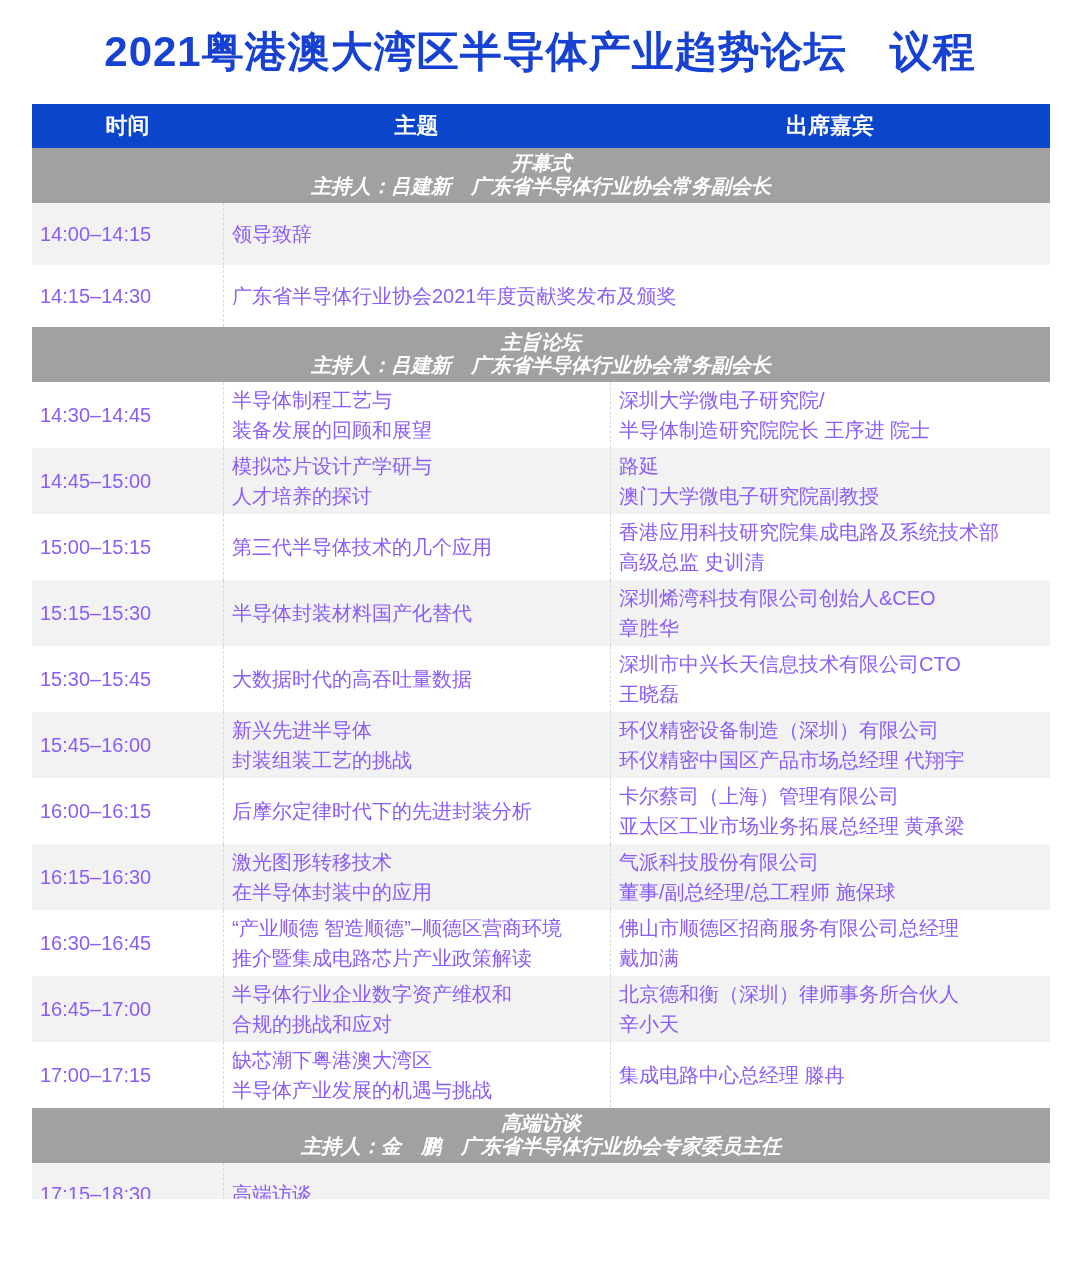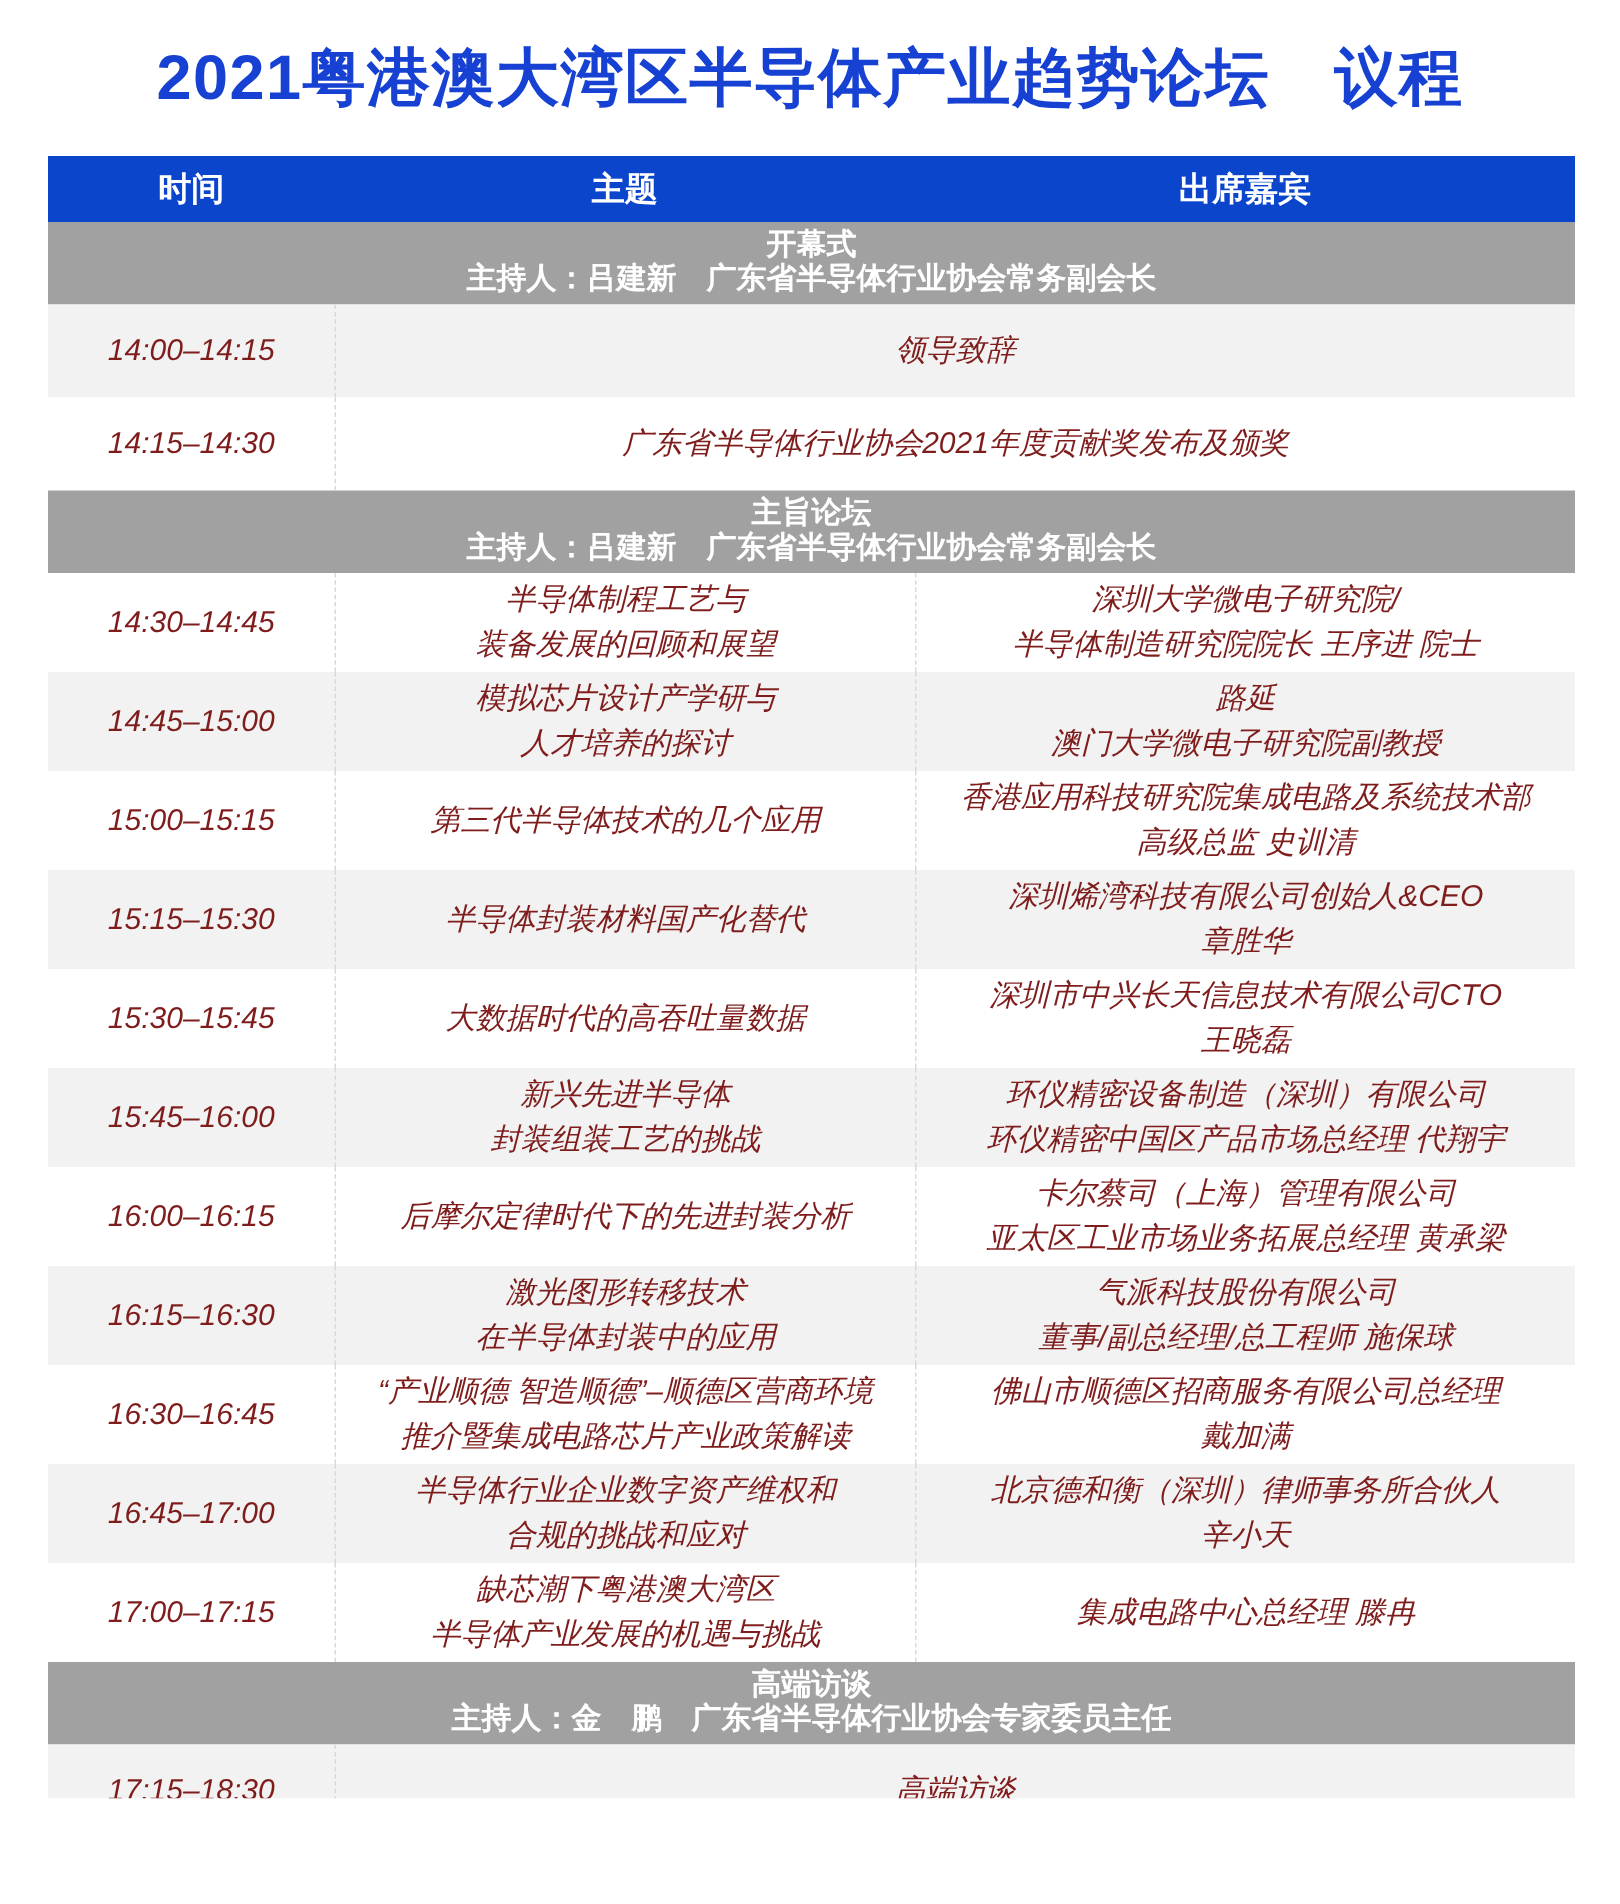--- a/index.html
+++ b/index.html
@@ -41,29 +41,28 @@
   .hcell.time  { width: 191px; }
   .hcell.topic { width: 387px; }
   .hcell.guest { flex: 1; }
   .section-header {
     background: #a1a1a1;
     color: #ffffff;
     text-align: center;
     font-weight: bold;
     font-size: 20px;
     padding: 4px 0 5px 0;
+    font-style: italic;
   }
   .section-name, .section-host { line-height: 23px; }
   .row {
     display: flex;
     background: #ffffff;
     font-size: 20px;
-    color: #7f1d1d;
-    text-align: center;
-    font-style: italic;
+    color: #8b5cf6;
   }
   .row.shaded { background: #f2f2f2; }
   .cell {
     display: flex;
     flex-direction: column;
     justify-content: center;
     min-height: 60px;
     padding: 3px 8px;
     box-sizing: border-box;
   }

